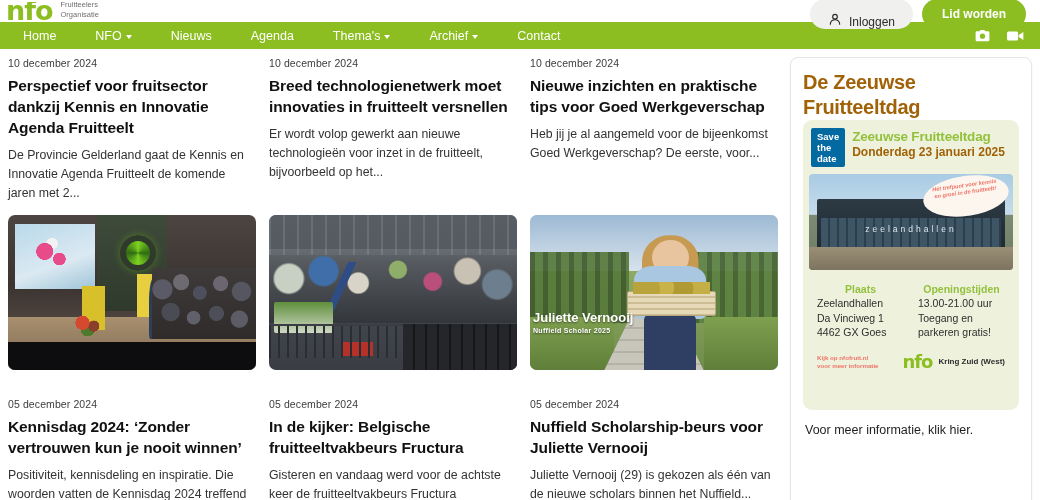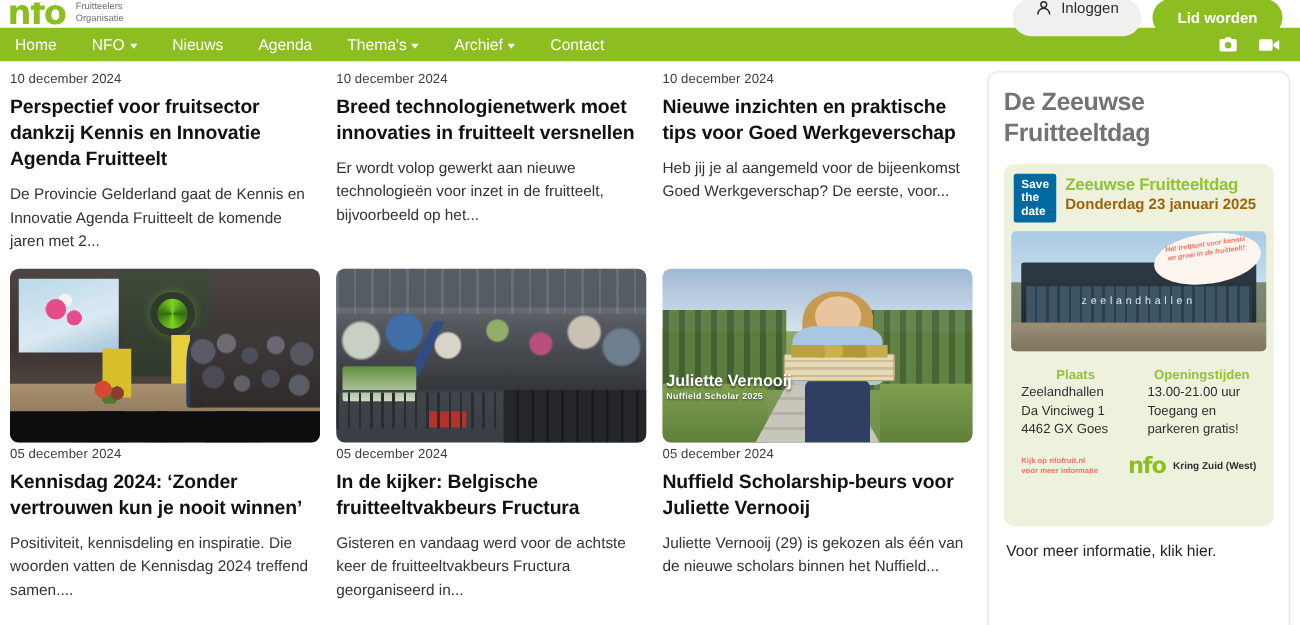--- a/index.html
+++ b/index.html
@@ -45,21 +45,21 @@
     position: relative; top: 9px;
   }
   .search-pill input {
     border: 0; background: transparent; outline: none;
     font-size: 11.5px; color: #9a9a9a; flex: 1;
     font-family: "Liberation Sans", sans-serif;
   }
   .icon-search { width: 14px; height: 14px; flex: none; }
   .login-pill {
     height: 30px; background: #f0f0ef; border-radius: 16px;
-    display: flex; align-items: flex-start; gap: 7px;
+    display: flex; align-items: flex-end; gap: 7px;
     padding: 0 18px; position: relative; top: 9px;
     font-size: 12px; color: #2b2b2b;
   }
   .join-pill {
     height: 30px; background: #8CBE21; border-radius: 16px;
     display: flex; align-items: center; justify-content: center;
     padding: 0 20px; position: relative; top: 9px;
     font-size: 12px; color: #ffffff; font-weight: 600;
   }
 
@@ -67,20 +67,21 @@
   .nav {
     height: 27px; background: #8CBE21;
     display: flex; align-items: center;
     padding: 0 12px;
   }
   .nav-item {
     display: flex; align-items: center; gap: 4px;
     color: #ffffff; font-size: 12.5px;
     padding: 0 14px;
     white-space: nowrap;
+    margin-left: 11px;
   }
   .nav-item:first-child { padding-left: 0; }
   .caret {
     width: 0; height: 0;
     border-left: 3.5px solid transparent;
     border-right: 3.5px solid transparent;
     border-top: 4px solid #ffffff;
     margin-top: 2px;
   }
   .nav-spacer { flex: 1; }
@@ -110,23 +111,23 @@
     font-size: 15.5px; line-height: 21px;
     font-weight: 700; color: #111111;
     margin-bottom: 8px;
     letter-spacing: -.1px;
   }
   .card-excerpt {
     font-size: 12.3px; line-height: 19px;
     color: #333333;
   }
   .card-img {
-    width: 100%; height: 139px;
+    width: 100%; height: 155px;
     border-radius: 7px; overflow: hidden;
-    margin-bottom: 3px;
+    margin-bottom: 28px;
     position: relative;
   }
 
   
   .photo-stage { background: linear-gradient(180deg,#4c4542 0%,#3a3330 45%,#6b5d54 100%); }
   .photo-stage .screen {
     position:absolute; left:3%; top:6%; width:32%; height:42%;
     background: linear-gradient(160deg,#b9d9ea 0%,#dbe9f2 60%,#9fc4d8 100%);
   }
   .photo-stage .screen::after{
@@ -313,21 +314,21 @@
   
   .sidebar { width: 252px; padding: 8px 8px 0 2px; }
   .ad-card {
     background:#ffffff; border:1px solid #e6e6e6;
     border-radius:8px; padding:12px 12px 0 12px;
     box-shadow:0 1px 3px rgba(0,0,0,.05);
     height:100%;
   }
   .ad-title{
     font-size:20px; line-height:25px; font-weight:700;
-    color:#737373; letter-spacing:-.3px; margin-bottom:11px;
+    color:#a16207; letter-spacing:-.3px; 
   }
   .flyer{
     border-radius:9px; overflow:hidden;
     background:#eef2dd; position:relative;
     height:290px;
   }
   .flyer-top{ display:flex; padding:8px 8px 0 8px; gap:7px; }
   .save-badge{
     background:#0369a1; color:#ffffff;
     border-radius:2px; padding:3px 6px;

